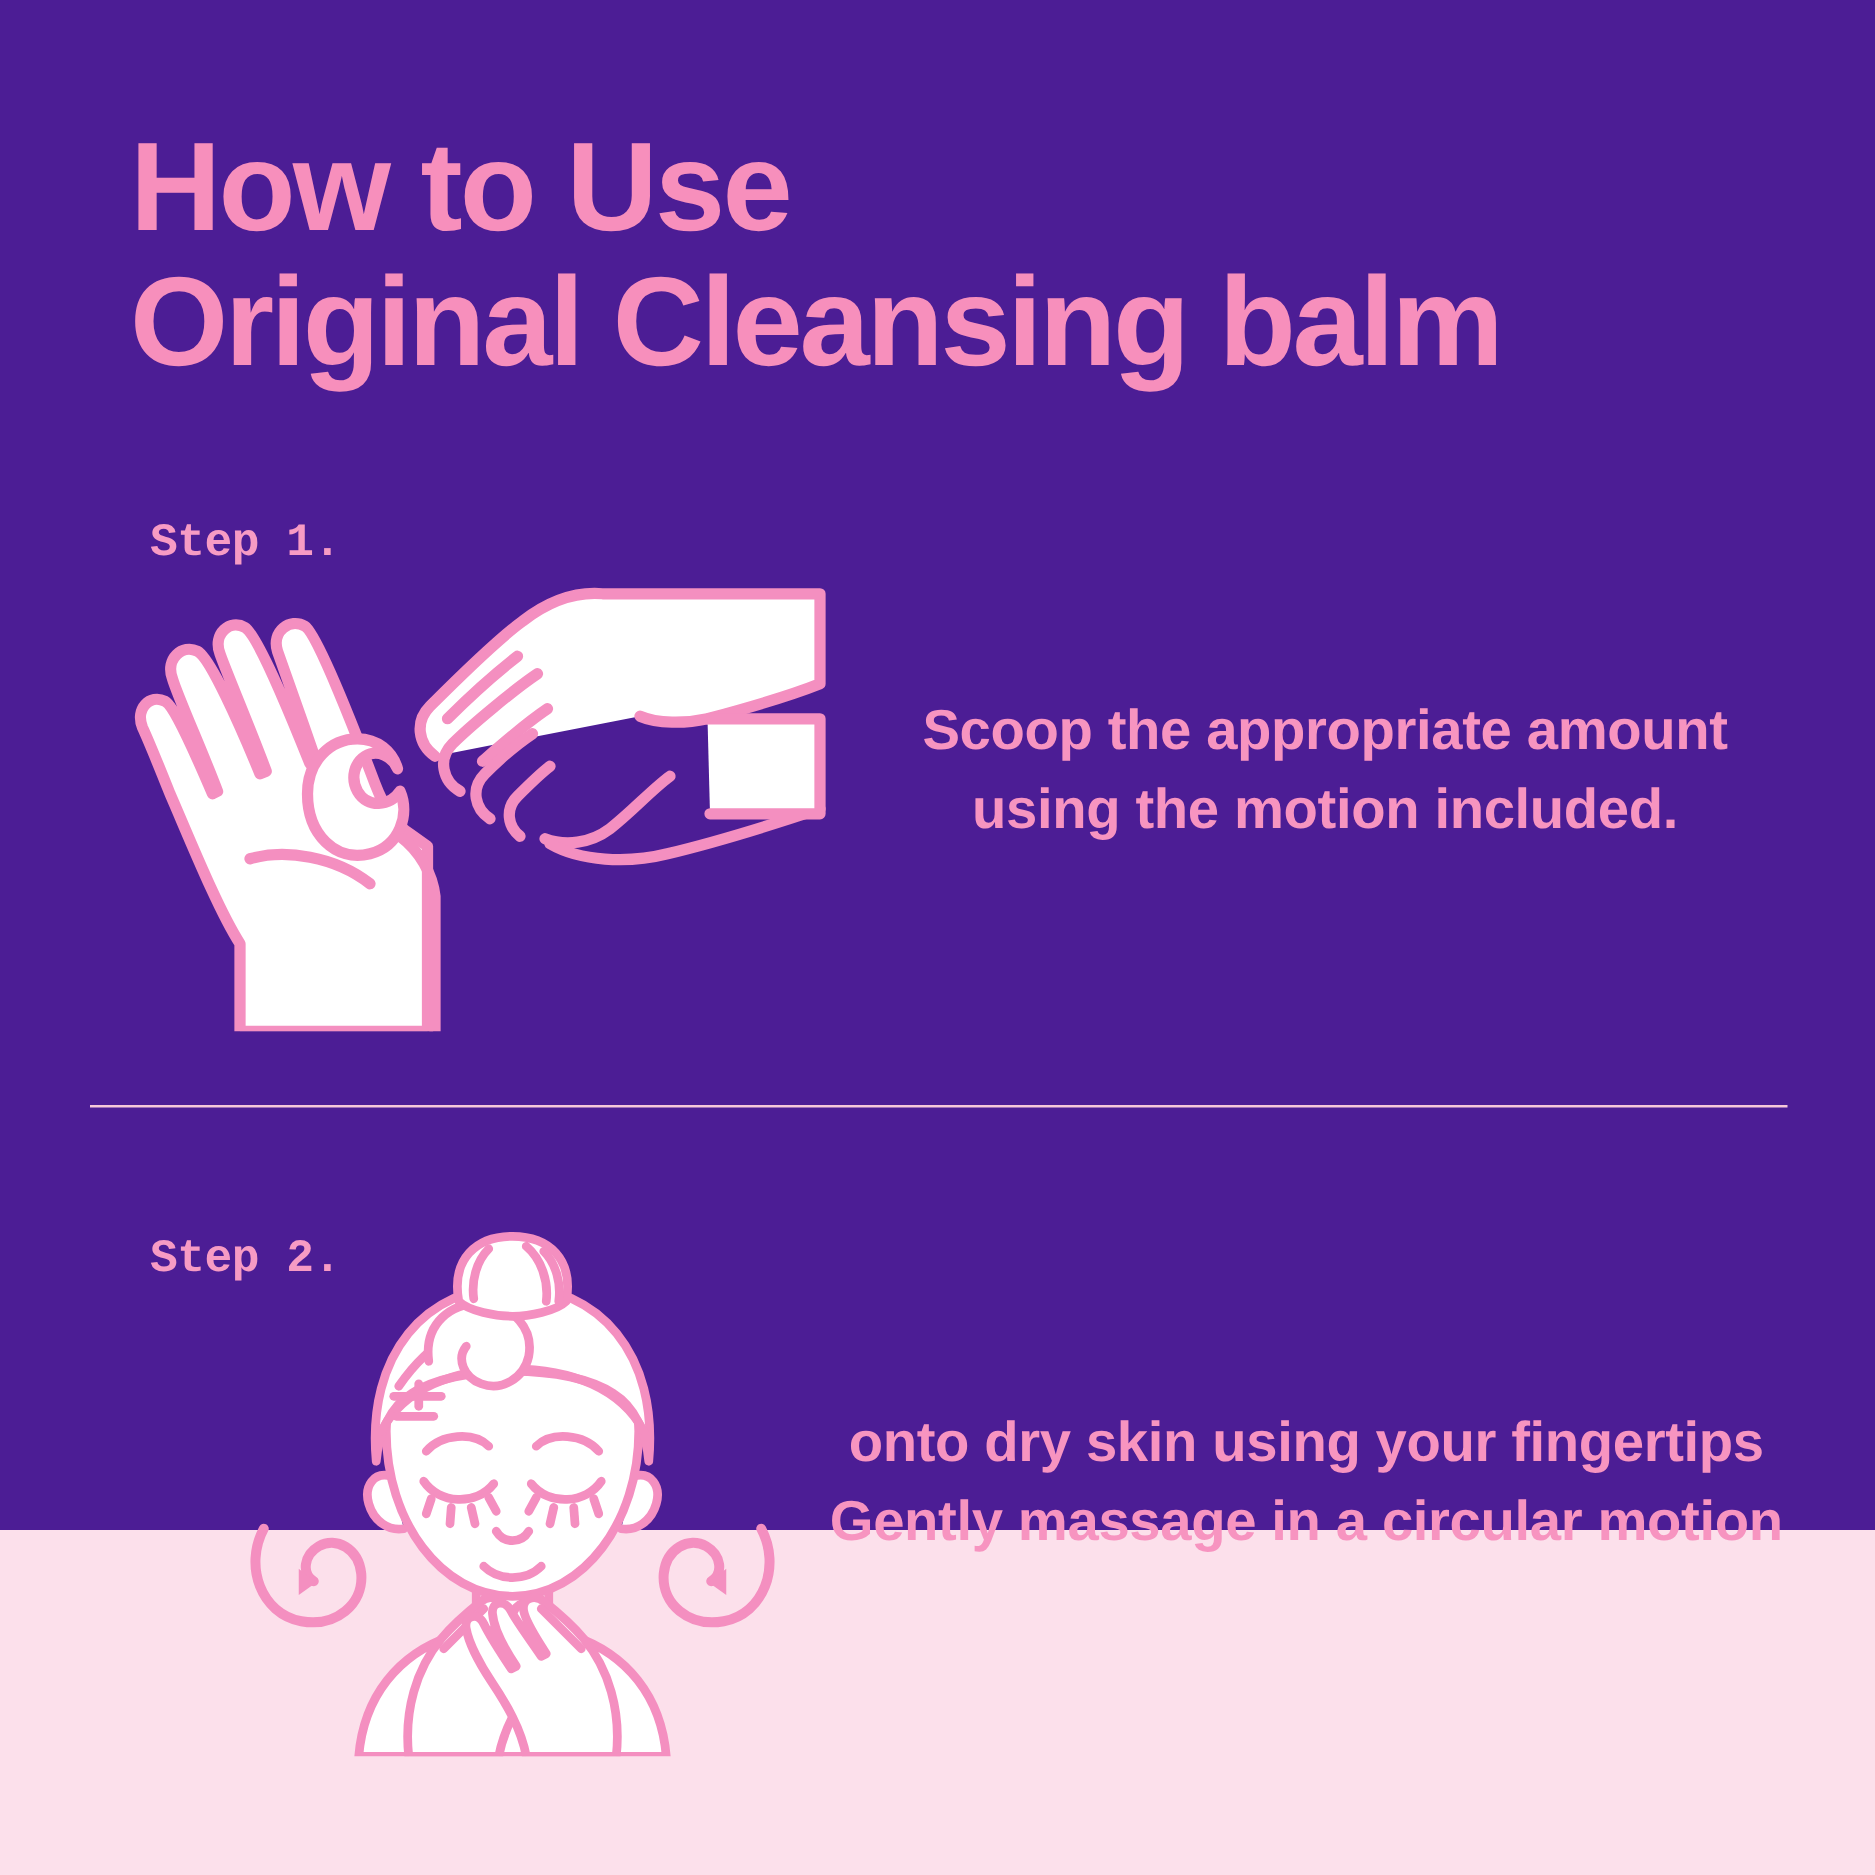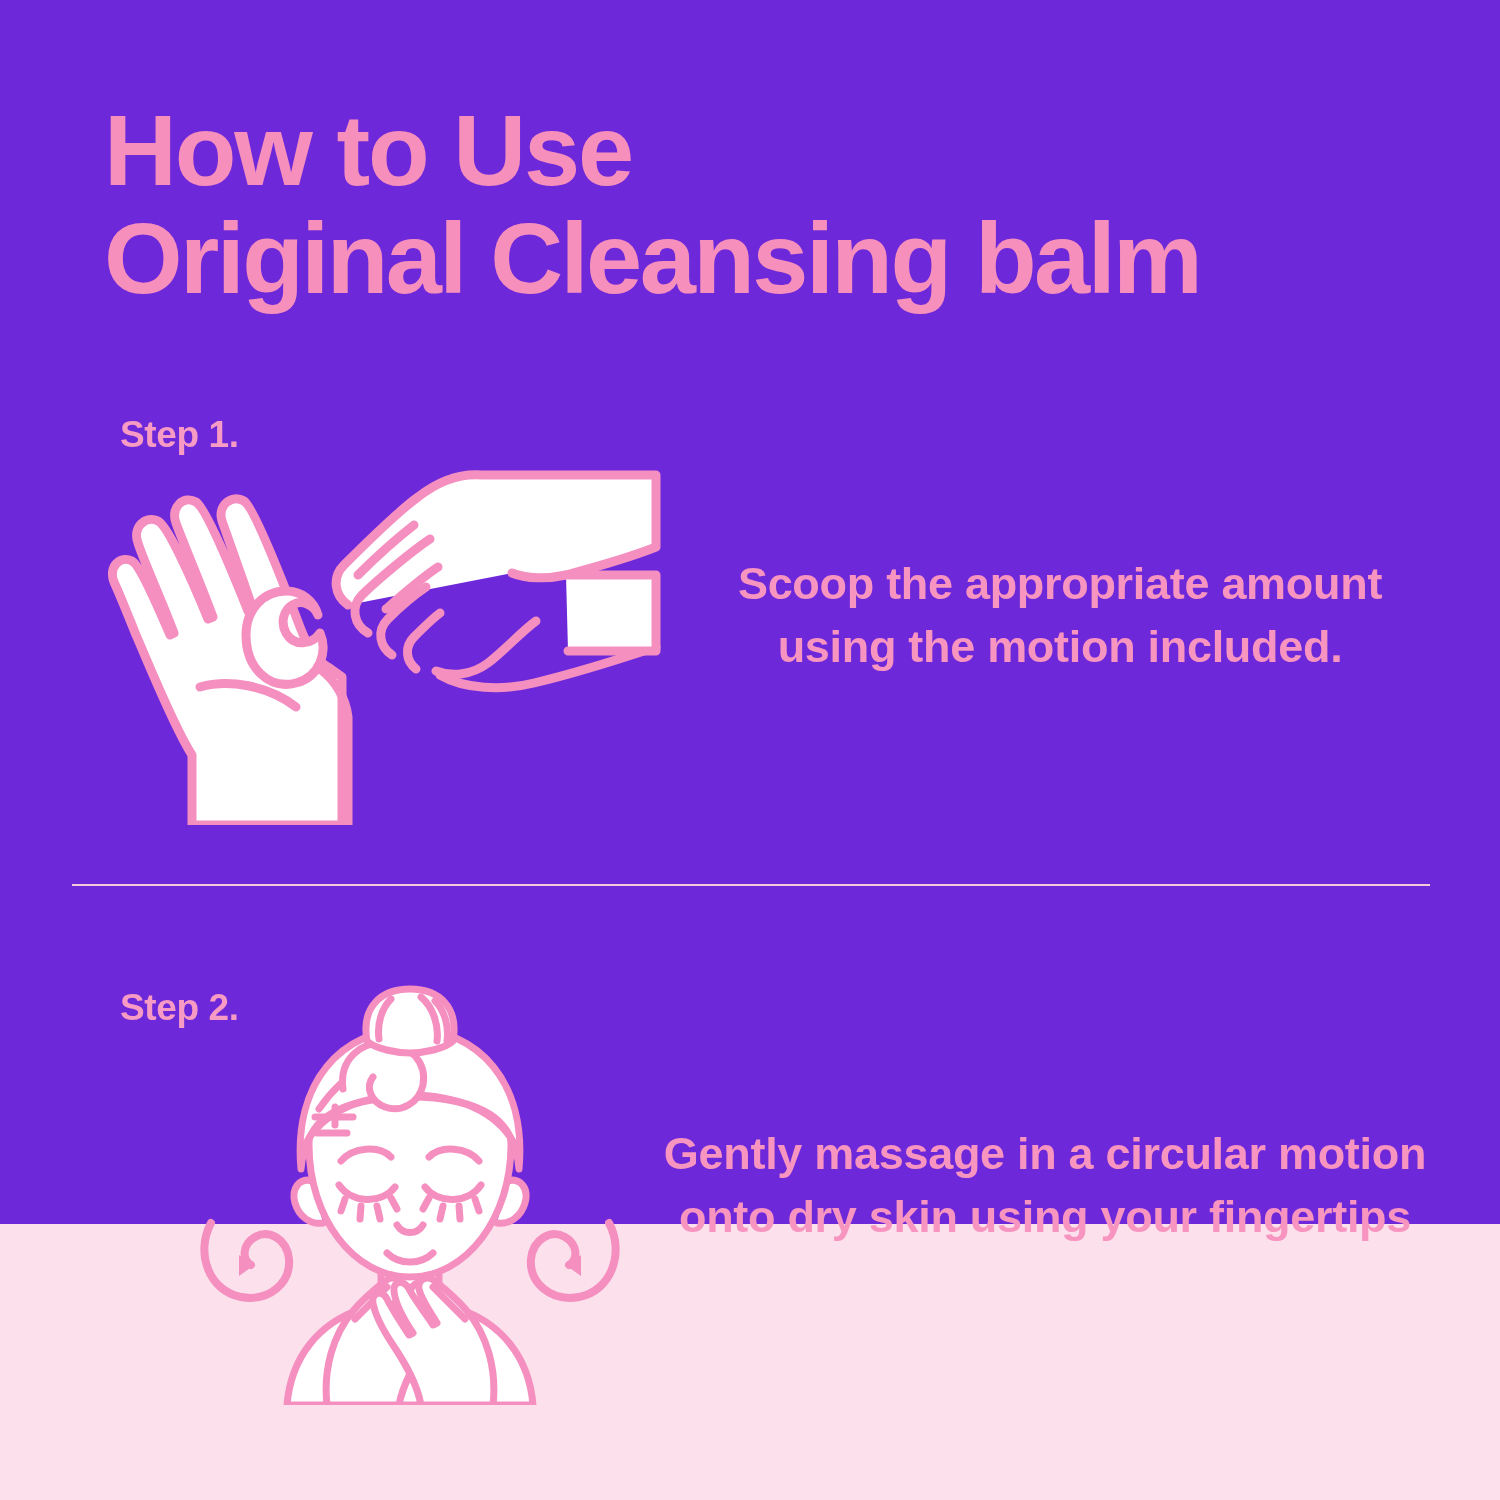--- a/index.html
+++ b/index.html
@@ -12,21 +12,21 @@
     background: #FCE0EB;
     font-family: "Liberation Sans", sans-serif;
     overflow: hidden;
     position: relative;
   }
 
   #page {
     position: relative;
     width: 1500px;
     height: 1224px;
-    background: #6d28d9;
+    background: #4c1d95;
   }
 
   
   .heading {
     position: absolute;
     left: 104px;
     top: 96px;
     width: 1200px;
   }
   .heading-line {
@@ -43,20 +43,21 @@
   }
 
   
   .step-label {
     position: absolute;
     color: #F79BC4;
     font-weight: 700;
     font-size: 37px;
     letter-spacing: -0.4px;
     line-height: 40px;
+    font-family: Liberation Mono, monospace;
   }
   #step1-label { left: 120px; top: 415px; }
   #step2-label { left: 120px; top: 988px; }
 
   .step-art {
     position: absolute;
   }
   #step1-art { left: 96px; top: 455px; width: 580px; height: 370px; }
   #step2-art { left: 195px; top: 985px; width: 430px; height: 420px; }
 
@@ -308,17 +309,17 @@
                    C 356 317, 334 298, 336 274
                    C 338 254, 356 244, 370 252
                    C 382 259, 384 274, 374 280"></path>
           <path d="M 386 270 L 372 281 L 386 291 Z" fill="#F48FC0" stroke="none"></path>
         </g>
       </g>
     </svg>
   </div>
 
   <div class="step-text" id="step2-text">
+    <span class="ln">onto dry skin using your fingertips</span>
     <span class="ln">Gently massage in a circular motion</span>
-    <span class="ln">onto dry skin using your fingertips</span>
   </div>
 
 </div>
 
 </body></html>

